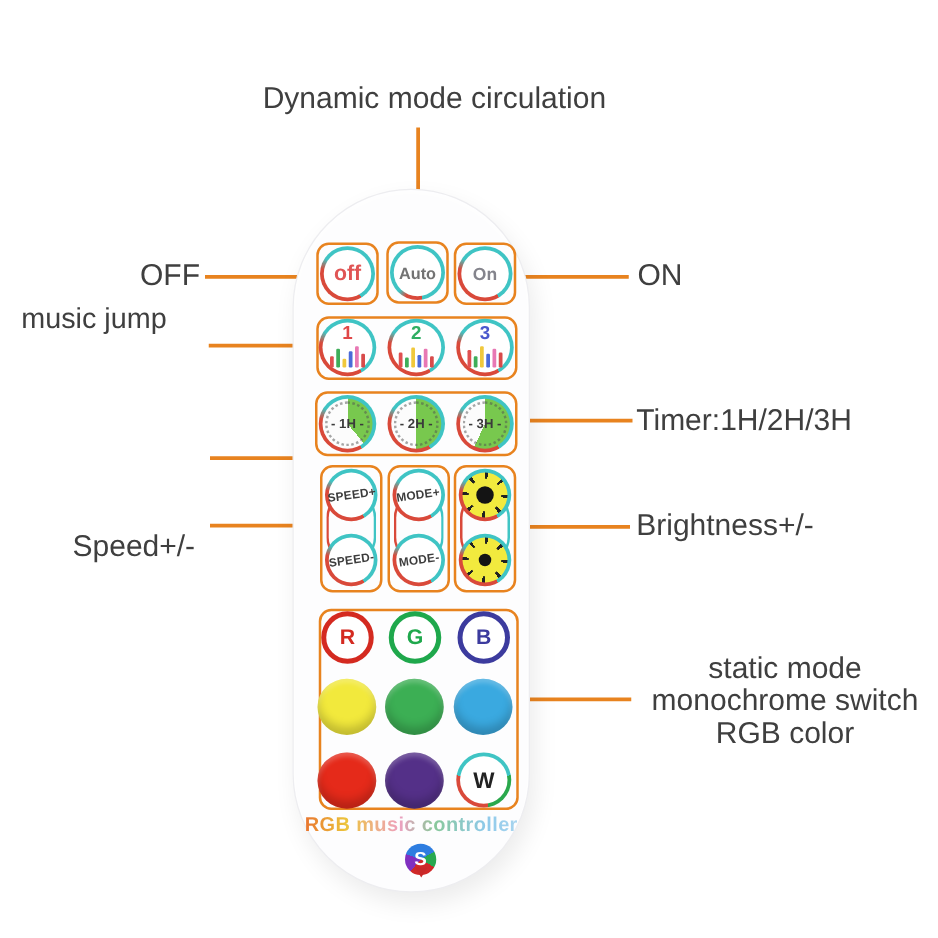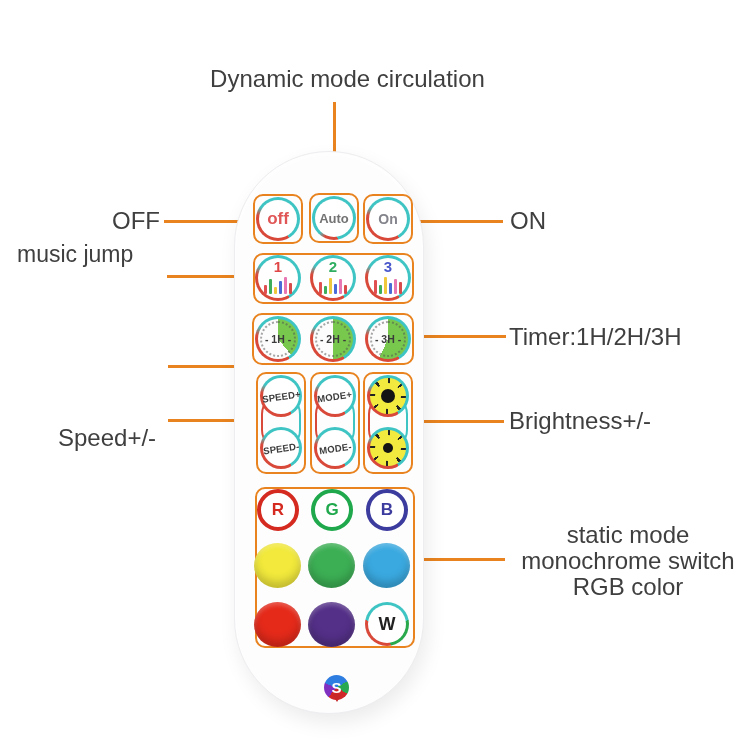--- a/index.html
+++ b/index.html
@@ -250,17 +250,18 @@
   <div class="swatch" style="left: 363px; top: 543px; background-color: rgb(58, 169, 224);"></div>
 
   <div class="swatch" style="left: 254px; top: 602px; background-color: rgb(229, 42, 26);"></div>
   <div class="swatch" style="left: 308px; top: 602px; background-color: rgb(84, 48, 136);"></div>
   <div class="ring ring-multi" style="left:365px;top:602px;width:44px;height:44px;">
     <div class="inner">
         <span class="wlabel">W</span>
       </div>
   </div>
 
+  <div class="brand">RGB music controller</div>
   <div class="logo">
     <span>S</span>
   </div>
 
 </div>
 
 </body></html>

